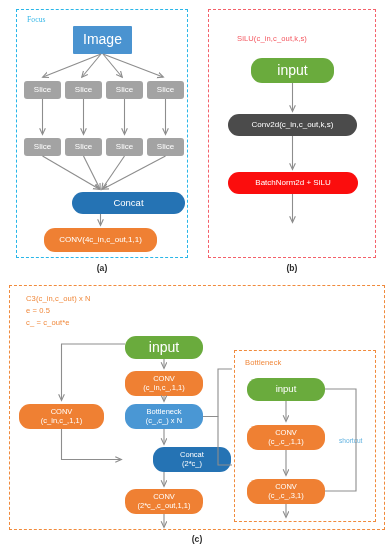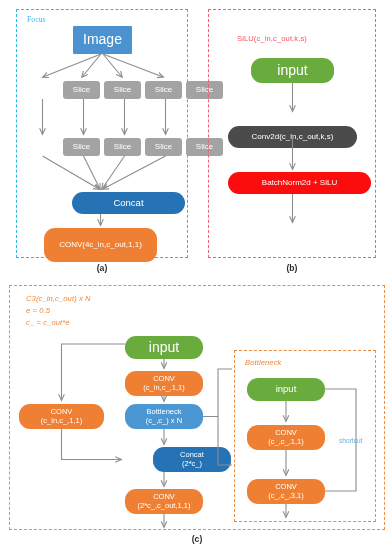--- a/index.html
+++ b/index.html
@@ -12,35 +12,35 @@
     -webkit-font-smoothing:antialiased;
   }
   .panel{position:absolute;box-sizing:border-box;}
   .dashed-blue{border:1.6px dashed #29b6e8;}
   .dashed-red{border:1.6px dashed #f4616a;}
   .dashed-orange{border:1.6px dashed #f08a3c;}
 
   .ptitle{position:absolute;font-size:7.6px;letter-spacing:.1px;white-space:pre;}
   .ptitle.blue{color:#35b7e8;}
   .ptitle.red{color:#f4565f;}
-  .ptitle.orange{color:#f0883b;font-style:italic;}
+  .ptitle.orange{color:#f0883b;}
 
   .caption{position:absolute;font-size:8.6px;font-weight:bold;color:#2b2b2b;text-align:center;}
 
   .box{
     position:absolute;box-sizing:border-box;
     display:flex;align-items:center;justify-content:center;
     text-align:center;color:#ffffff;
     line-height:1.12;
     white-space:pre-line;
     border-radius:11px;
   }
   .box.sq{border-radius:1px;}
   .b-imgblue{background:#4a93d0;}
-  .b-gray{background:#a3a3a3;border-radius:3px;margin-left:39px;}
+  .b-gray{background:#a3a3a3;border-radius:3px;}
   .b-darkblue{background:#2573b4;margin-left:28px;}
   .b-midblue{background:#4a97d4;}
   .b-orange{background:#ef8033;}
   .b-green{background:#6aab3d;}
   .b-dgray{background:#4b4b4b;}
   .b-red{background:#fb0d0d;}
 
   .f8{font-size:8px;}
   .f75{font-size:7.5px;}
   .f10{font-size:14px;}
@@ -61,30 +61,30 @@
 <div class="box b-gray f8" style="left:65px;top:81px;width:37px;height:18px;">Slice</div>
 <div class="box b-gray f8" style="left:106px;top:81px;width:37px;height:18px;">Slice</div>
 <div class="box b-gray f8" style="left:147px;top:81px;width:37px;height:18px;">Slice</div>
 
 <div class="box b-gray f8" style="left:24px;top:138px;width:37px;height:18px;">Slice</div>
 <div class="box b-gray f8" style="left:65px;top:138px;width:37px;height:18px;">Slice</div>
 <div class="box b-gray f8" style="left:106px;top:138px;width:37px;height:18px;">Slice</div>
 <div class="box b-gray f8" style="left:147px;top:138px;width:37px;height:18px;">Slice</div>
 
 <div class="box b-darkblue f9" style="left:44px;top:192px;width:113px;height:22px;">Concat</div>
-<div class="box b-orange f8" style="left:44px;top:228px;width:113px;height:34px;">CONV(4c_in,c_out,1,1)</div>
+<div class="box b-orange f8" style="left:44px;top:228px;width:113px;height:24px;">CONV(4c_in,c_out,1,1)</div>
 
 <div class="caption" style="left:72px;top:263px;width:60px;">(a)</div>
 
 <div class="panel dashed-red" style="left:208px;top:9px;width:168px;height:249px;"></div>
 <div class="ptitle red" style="left:237px;top:34px;">SiLU(c_in,c_out,k,s)</div>
 
 <div class="box b-green f10" style="left:251px;top:58px;width:83px;height:25px;">input</div>
-<div class="box b-dgray f8" style="left:228px;top:126px;width:129px;height:22px;">Conv2d(c_in,c_out,k,s)</div>
-<div class="box b-red f8" style="left:228px;top:172px;width:143px;height:22px;">BatchNorm2d + SiLU</div>
+<div class="box b-dgray f8" style="left:228px;top:114px;width:129px;height:22px;">Conv2d(c_in,c_out,k,s)</div>
+<div class="box b-red f8" style="left:228px;top:172px;width:130px;height:22px;">BatchNorm2d + SiLU</div>
 
 <div class="caption" style="left:262px;top:263px;width:60px;">(b)</div>
 
 <div class="panel dashed-orange" style="left:9px;top:285px;width:376px;height:245px;"></div>
 <div class="ptitle orange" style="left:26px;top:293px;line-height:1.55;">C3(c_in,c_out) x N
 e = 0.5
 c_ = c_out*e</div>
 
 <div class="panel dashed-orange" style="left:234px;top:350px;width:142px;height:172px;"></div>
 <div class="ptitle orange" style="left:245px;top:358px;">Bottleneck</div>

